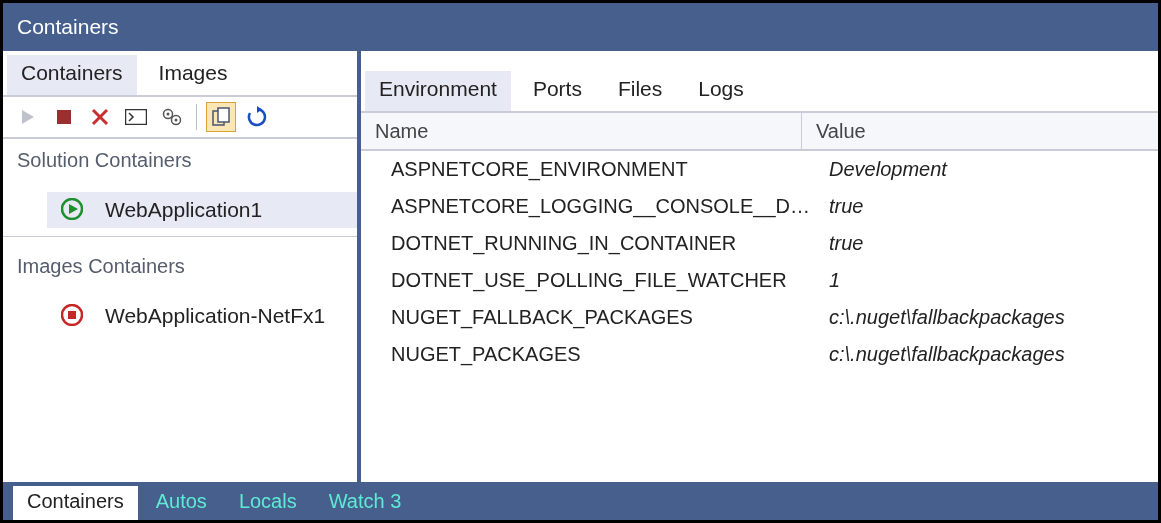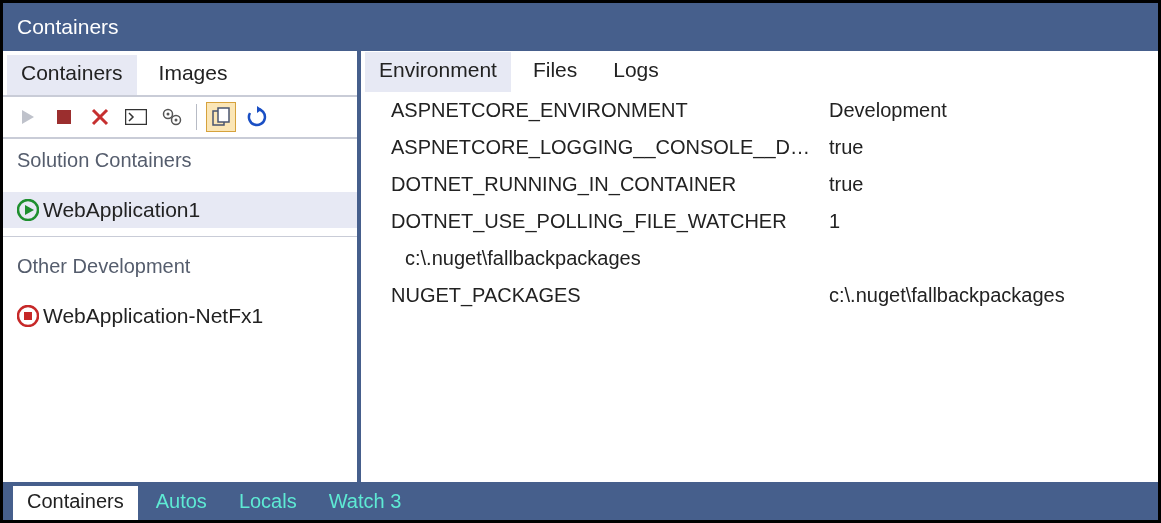--- a/index.html
+++ b/index.html
@@ -74,41 +74,42 @@
     background: #fbe6b6;
     border: 1px solid #d6a23c;
   }
   .section-label {
     color: #555d6d;
     font-size: 20px;
     padding: 10px 14px 20px 14px;
   }
   .container-item {
     display: flex;
-    align-items: center;
-    gap: 4px;
+    align-items: flex-start;
+    gap: 22px;
     padding: 6px 14px;
     font-size: 21px;
     color: #222;
     cursor: pointer;
+    margin-left: 44px;
   }
   .container-item.selected {
     background: #e7e9f4;
   }
   .status-icon { width:22px; height:22px; display:flex; align-items:center; justify-content:center; }
   .divider { border-top: 1.5px solid #c9ccd7; margin: 8px 0; }
   .content {
     flex: 1;
     display: flex;
     flex-direction: column;
   }
   .detail-tabs {
     display: flex;
     gap: 8px;
-    padding: 1px 4px 0 4px;
+    padding: 20px 4px 0 4px;
     font-size: 21px;
     color: #222;
   }
   .detail-tab {
     padding: 6px 14px 10px 14px;
     cursor: pointer;
   }
   .detail-tab.active {
     background: #e7e9f4;
   }
@@ -127,21 +128,21 @@
   .table-body { flex:1; overflow:hidden; }
   .row {
     display: flex;
     height: 37px;
     align-items: center;
     font-size: 20px;
     color: #222;
     padding-left: 30px;
   }
   .row .rname { width: 424px; white-space: nowrap; overflow:hidden; text-overflow: ellipsis; }
-  .row .rval { flex:1; padding-left: 14px; white-space: nowrap; }
+  .row .rval { flex:1; padding-left: 14px; white-space: nowrap; font-style: italic; }
   .row:nth-child(odd){ background:#fff; }
   .row:nth-child(even){ background:#fff; }
   .bottom-tabs {
     background: #465f8c;
     display: flex;
     height: 38px;
     align-items: stretch;
     padding: 4px 10px 0 10px;
     gap: 4px;
     font-size: 20px;
@@ -223,56 +224,64 @@
           <svg width="22" height="22">
               <circle cx="11" cy="11" r="10" fill="none" stroke="#1e8f2e" stroke-width="2.5"></circle>
               <polygon points="8,6 17,11 8,16" fill="#1e8f2e"></polygon>
             </svg>
         </span>
         <span>WebApplication1</span>
       </div>
 
       <div class="divider"></div>
 
-      <div class="section-label">Other Development</div>
+      <div class="section-label">Images Containers</div>
       <div class="container-item">
         <span class="status-icon">
           <svg width="22" height="22">
               <circle cx="11" cy="11" r="10" fill="none" stroke="#c62828" stroke-width="2.5"></circle>
               <rect x="7" y="7" width="8" height="8" fill="#c62828"></rect>
             </svg>
         </span>
         <span>WebApplication-NetFx1</span>
       </div>
     </div>
 
     <div class="content">
       <div class="detail-tabs">
         <div class="detail-tab active">Environment</div>
+        <div class="detail-tab">Ports</div>
         <div class="detail-tab">Files</div>
         <div class="detail-tab">Logs</div>
       </div>
+      <div class="table-head">
+        <div class="col-name">Name</div>
+        <div class="col-val">
+            <span>Value</span>
+          </div>
+      </div>
       <div class="table-body" id="env-rows">
           <div class="row">
             <div class="rname">ASPNETCORE_ENVIRONMENT</div>
             <div class="rval">Development</div>
           </div>
           <div class="row">
             <div class="rname">ASPNETCORE_LOGGING__CONSOLE__DISA...</div>
             <div class="rval">true</div>
           </div>
           <div class="row">
             <div class="rname">DOTNET_RUNNING_IN_CONTAINER</div>
             <div class="rval">true</div>
           </div>
           <div class="row">
             <div class="rname">DOTNET_USE_POLLING_FILE_WATCHER</div>
             <div class="rval">1</div>
           </div>
           <div class="row">
+            <div class="rname">NUGET_FALLBACK_PACKAGES</div>
             <div class="rval">c:\.nuget\fallbackpackages</div>
           </div>
           <div class="row">
             <div class="rname">NUGET_PACKAGES</div>
             <div class="rval">c:\.nuget\fallbackpackages</div>
           </div>
         </div>
     </div>
   </div>
 

